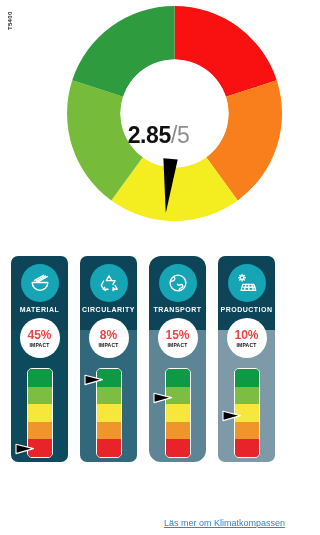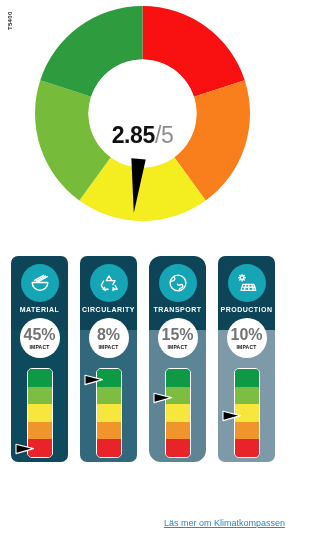--- a/index.html
+++ b/index.html
@@ -16,21 +16,21 @@
   .side-caption{
     position:absolute;left:-2px;top:4px;
     font-size:6px;font-weight:bold;color:#1a1a1a;
     letter-spacing:.3px;
     transform:rotate(-90deg);transform-origin:left top;
     white-space:nowrap;
     margin-left:9px;margin-top:26px;
   }
 
   
-  .donut-wrap{position:absolute;left:0;top:6px;width:285px;height:235px;}
+  .donut-wrap{position:absolute;left:0;top:6px;width:285px;height:235px;padding-left:32px;}
   .donut-svg{display:block;margin:0 auto;}
   .score{
     position:absolute;left:0;right:0;top:118px;
     text-align:center;
     font-size:23px;letter-spacing:-.4px;
     line-height:1;
   }
   .score .val{font-weight:bold;color:#111111;}
   .score .den{font-weight:normal;color:#8d8d8d;}
 
@@ -61,21 +61,21 @@
     font-size:7px;font-weight:bold;letter-spacing:.5px;
   }
 
   .impact-badge{
     position:absolute;left:50%;top:62px;width:40px;height:40px;
     margin-left:-20px;border-radius:50%;
     background:#ffffff;
     display:flex;flex-direction:column;align-items:center;justify-content:center;
     z-index:4;
   }
-  .impact-pct{font-size:16px;font-weight:bold;color:#737373;line-height:1;}
+  .impact-pct{font-size:12px;font-weight:bold;color:#ef4444;line-height:1;}
   .impact-lbl{font-size:5px;font-weight:bold;color:#111111;letter-spacing:.2px;margin-top:1px;}
 
   
   .bar-holder{
     position:absolute;left:50%;top:112px;margin-left:-13px;
     width:26px;height:90px;
   }
   .bar{
     position:absolute;left:0;top:0;width:26px;height:90px;
     border-radius:5px;overflow:hidden;

